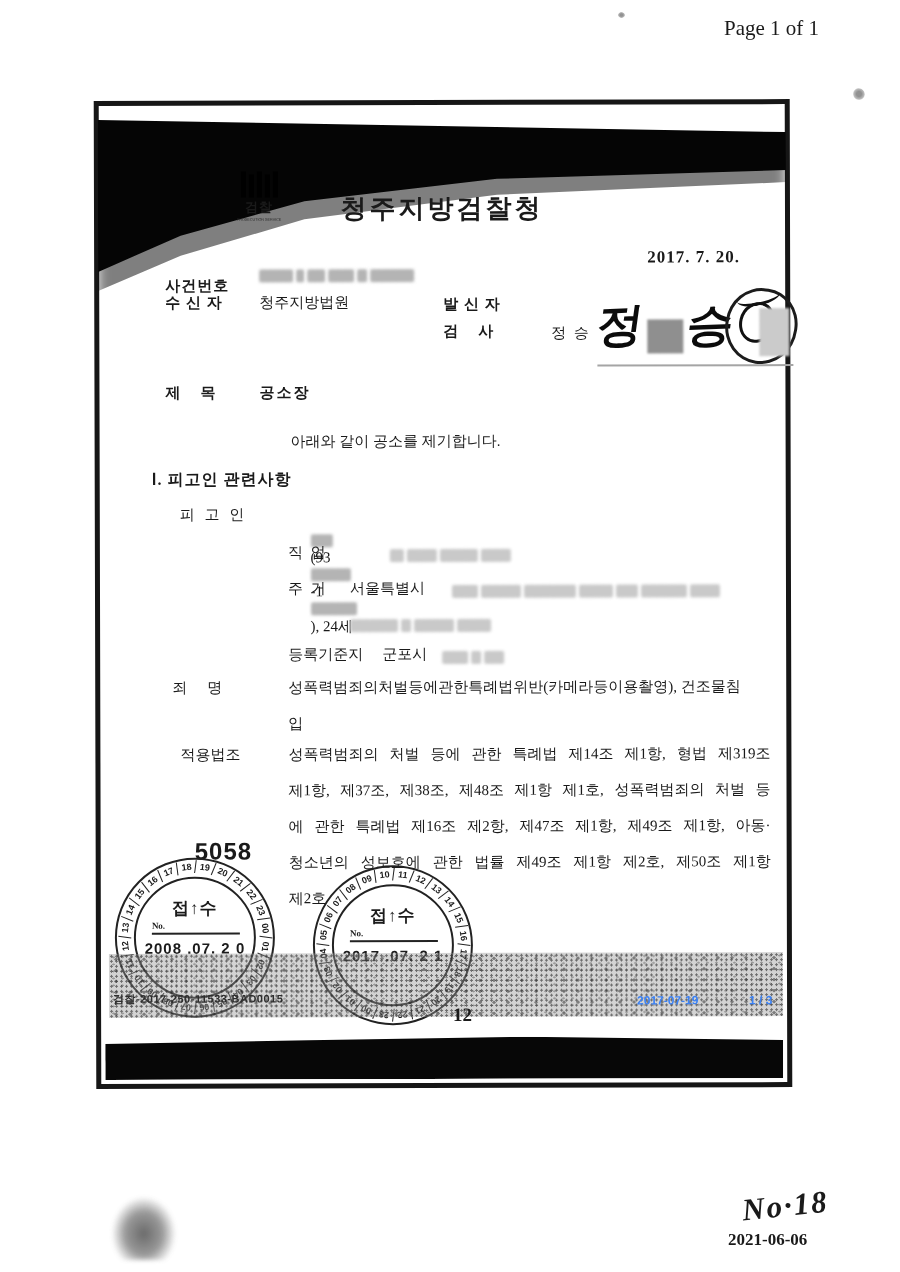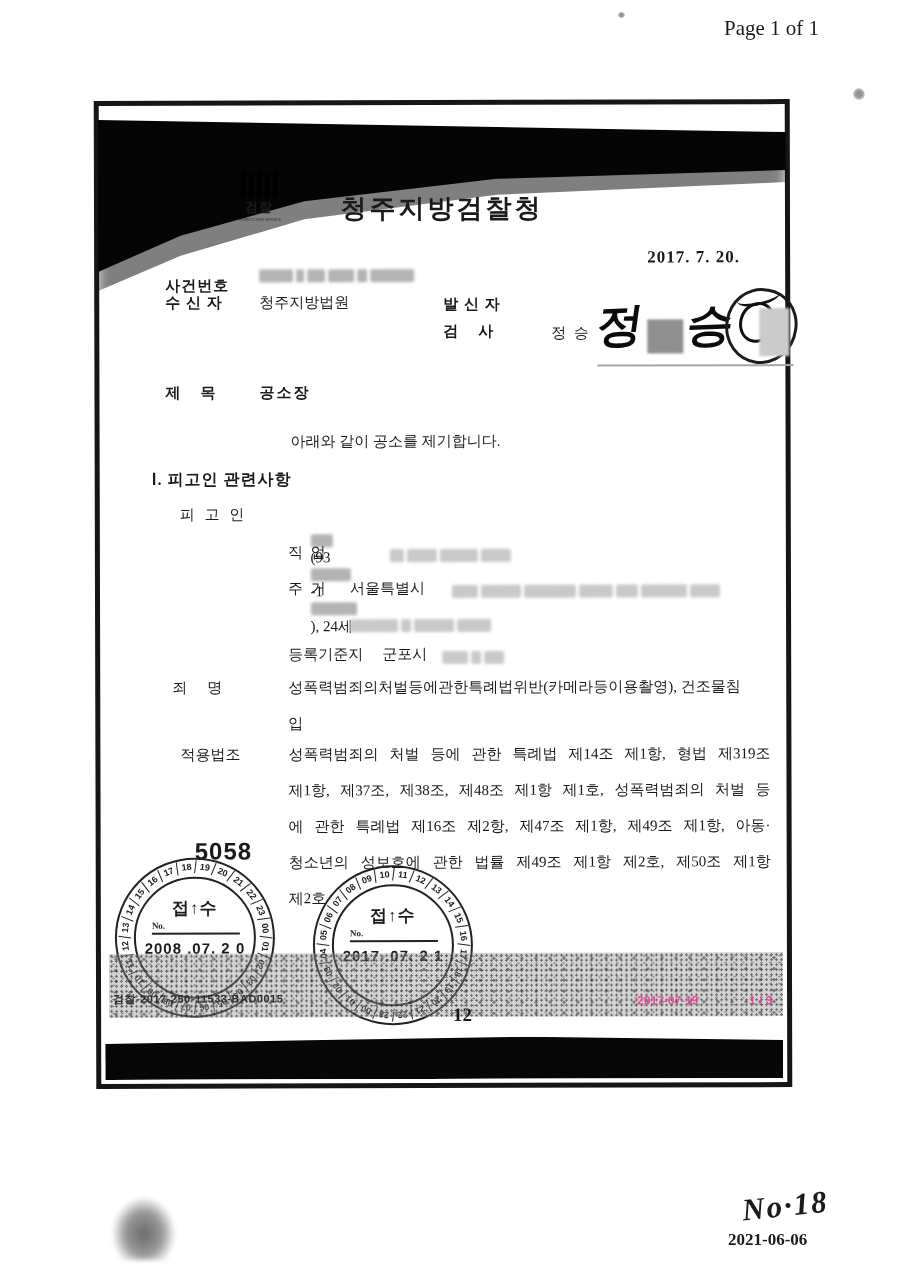--- a/index.html
+++ b/index.html
@@ -81,21 +81,21 @@
          background-image:radial-gradient(rgba(40,40,40,.6) 1px,transparent 1.3px),
                           radial-gradient(rgba(90,90,90,.55) 1px,transparent 1.5px),
                           radial-gradient(rgba(20,20,20,.45) 1.5px,transparent 2px);
          background-size:5px 5px,9px 7px,14px 11px;}
   .docid{font-family:"Liberation Sans",sans-serif;font-weight:bold;font-size:11px;color:#2e2e2e;
          letter-spacing:.5px;}
   .banner{left:186px;top:855px;width:312px;height:48px;background:#0c0c0c;color:#d9d9d9;
           display:flex;align-items:center;justify-content:center;font-family:"Liberation Sans",sans-serif;
           font-size:29px;letter-spacing:2px;}
   .page12{font-weight:bold;font-size:19px;}
-  .printmeta{font-family:"Liberation Sans",sans-serif;font-weight:bold;font-size:12px;color:#ec4899;}
+  .printmeta{font-family:"Liberation Sans",sans-serif;font-weight:bold;font-size:12px;color:#3b82f6;}
   .band-bottom{left:4px;top:932px;width:678px;height:42px;background:#070707;
                clip-path:polygon(0 6px,30% 3px,62% 0,100% 4px,100% 100%,0 100%);}
 
   
   .no18{left:742px;top:1188px;font-size:31px;font-style:italic;font-weight:bold;
         transform:rotate(-6deg);letter-spacing:2px;}
   .src-url{left:106px;top:1230px;font-size:17px;font-weight:600;}
   .cap-date{left:728px;top:1230px;font-size:17px;font-weight:600;}
   .smudge{left:92px;top:1172px;width:115px;height:88px;filter:blur(2px);opacity:.75;
           background:radial-gradient(ellipse 40% 60% at 45% 70%,#3a3a3a 0%,#777 40%,transparent 70%);}

